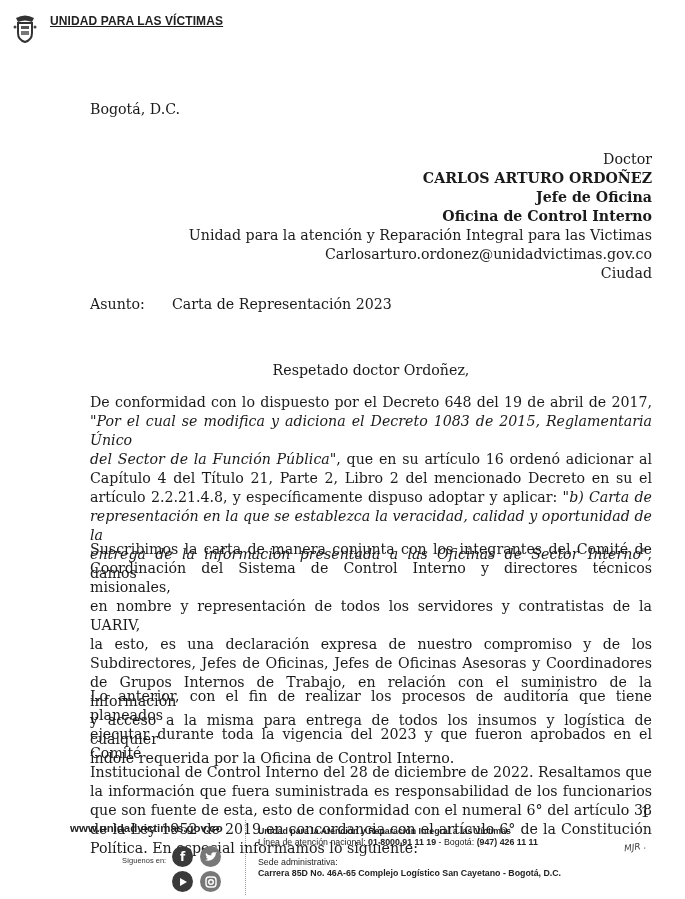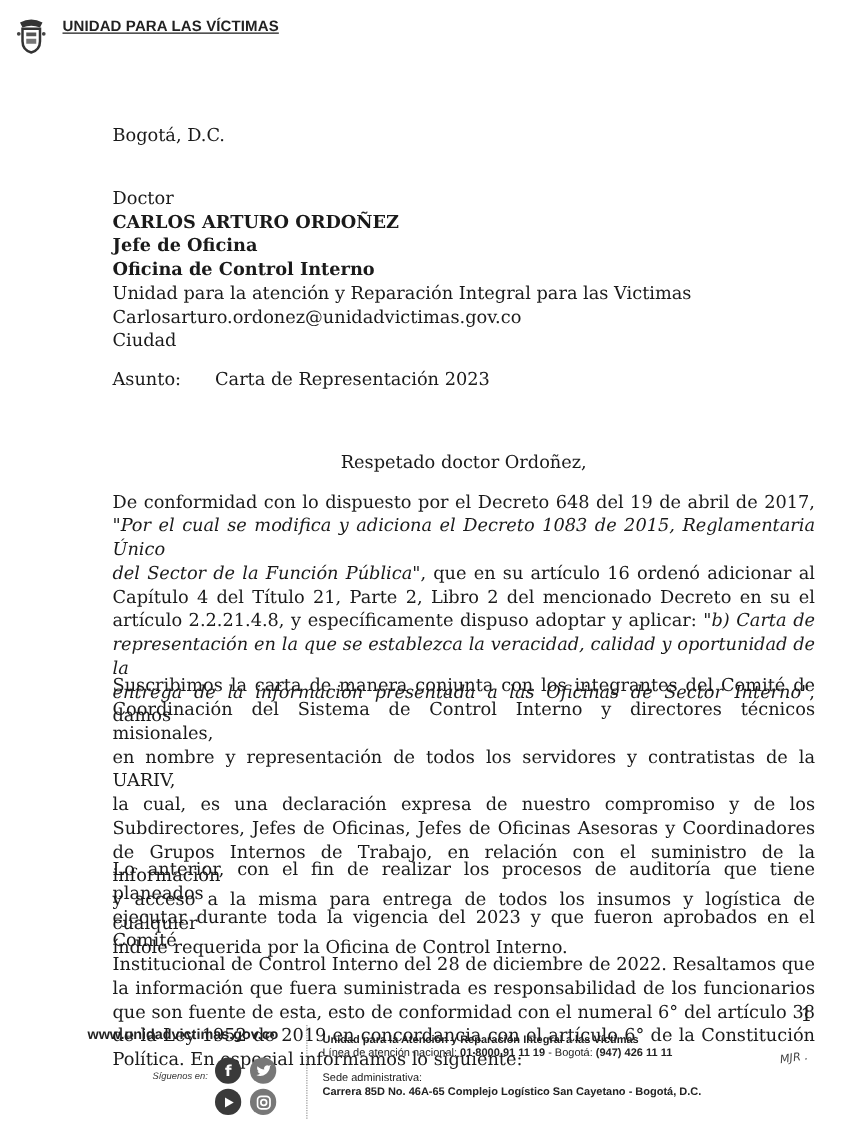--- a/index.html
+++ b/index.html
@@ -10,21 +10,21 @@
   .org-name { font-family:"Liberation Sans", sans-serif; font-weight:bold; font-size:12px; letter-spacing:0.1px; color:#222; }
   .body-text { position:absolute; left:90px; width:562px; font-family:"DejaVu Serif", serif; font-size:14.2px; line-height:19px; color:#1a1a1a; }
   .line { display:block; white-space:nowrap; }
   .justify { text-align:justify; text-align-last:justify; white-space:normal; }
   .bold { font-weight:bold; }
   .it { font-style:italic; }
   .page-num { position:absolute; right:35px; top:803px; font-family:"DejaVu Serif", serif; font-size:15px; }
   .footer-left { position:absolute; left:70px; top:822px; width:160px; }
   .web { font-family:"Liberation Sans", sans-serif; font-weight:bold; font-size:11.5px; color:#222; }
   .follow { position:absolute; left:52px; top:24px; display:flex; align-items:center; }
-  .follow-label { font-family:"Liberation Sans", sans-serif; font-size:7.5px; color:#333; margin-right:6px; margin-top:-18px;font-style:italic; }
+  .follow-label { font-family:"Liberation Sans", sans-serif; font-size:7.5px; color:#333; margin-right:6px; margin-top:-18px; }
   .icons { display:grid; grid-template-columns:22px 22px; gap:4px 6px; }
   .ic { width:21px; height:21px; border-radius:50%; background:#3a3a3a; display:flex; align-items:center; justify-content:center; color:#fff; font-family:"DejaVu Sans", sans-serif; font-size:12px; font-weight:bold; }
   .ic.light { background:#777; }
   .divider { position:absolute; left:245px; top:820px; height:75px; border-left:1px dotted #999; }
   .footer-right { position:absolute; left:258px; top:826px; font-family:"Liberation Sans", sans-serif; font-size:8.8px; color:#222; line-height:11px; }
   .footer-right .b { font-weight:bold; }
   .initials { position:absolute; left:624px; top:842px; font-family:"DejaVu Sans", sans-serif; font-size:9px; color:#444; font-style:italic; transform:rotate(-8deg); }
 </style>
 </head>
 <body>
@@ -40,21 +40,21 @@
       <circle cx="23" cy="13" r="1.5" fill="#444"></circle>
     </svg>
   </div>
   <span class="org-name">UNIDAD PARA LAS VÍCTIMAS</span>
 </div>
 
 <div class="body-text" style="top:100px;">
   <span class="line">Bogotá, D.C.</span>
 </div>
 
-<div class="body-text" style="top:150px;">
+<div class="body-text" style="top:150px;text-align:right;">
   <span class="line">Doctor</span>
   <span class="line bold">CARLOS ARTURO ORDOÑEZ</span>
   <span class="line bold">Jefe de Oficina</span>
   <span class="line bold">Oficina de Control Interno</span>
   <span class="line">Unidad para la atención y Reparación Integral para las Victimas</span>
   <span class="line">Carlosarturo.ordonez@unidadvictimas.gov.co</span>
   <span class="line">Ciudad</span>
 </div>
 
 <div class="body-text" style="top:295px;">
@@ -74,21 +74,21 @@
   <span class="line justify">Capítulo 4 del Título 21, Parte 2, Libro 2 del mencionado Decreto en su el</span>
   <span class="line justify"><span>artículo 2.2.21.4.8, y específicamente dispuso adoptar y aplicar: </span><span class="it">"b) Carta de</span></span>
   <span class="line justify it">representación en la que se establezca la veracidad, calidad y oportunidad de la</span>
   <span class="line justify"><span class="it">entrega de la información presentada a las Oficinas de Sector Interno"</span><span>, damos</span></span>
 </div>
 
 <div class="body-text" style="top:540px;">
   <span class="line justify">Suscribimos la carta de manera conjunta con los integrantes del Comité de</span>
   <span class="line justify">Coordinación del Sistema de Control Interno y directores técnicos misionales,</span>
   <span class="line justify">en nombre y representación de todos los servidores y contratistas de la UARIV,</span>
-  <span class="line justify">la cual, es una declaración expresa de nuestro compromiso y de los</span>
+  <span class="line justify">la esto, es una declaración expresa de nuestro compromiso y de los</span>
   <span class="line justify">Subdirectores, Jefes de Oficinas, Jefes de Oficinas Asesoras y Coordinadores</span>
   <span class="line justify">de Grupos Internos de Trabajo, en relación con el suministro de la información</span>
   <span class="line justify">y acceso a la misma para entrega de todos los insumos y logística de cualquier</span>
   <span class="line">índole requerida por la Oficina de Control Interno.</span>
 </div>
 
 <div class="body-text" style="top:687px;">
   <span class="line justify">Lo anterior, con el fin de realizar los procesos de auditoría que tiene planeados</span>
   <span class="line justify">ejecutar durante toda la vigencia del 2023 y que fueron aprobados en el Comité</span>
   <span class="line justify">Institucional de Control Interno del 28 de diciembre de 2022. Resaltamos que</span>

